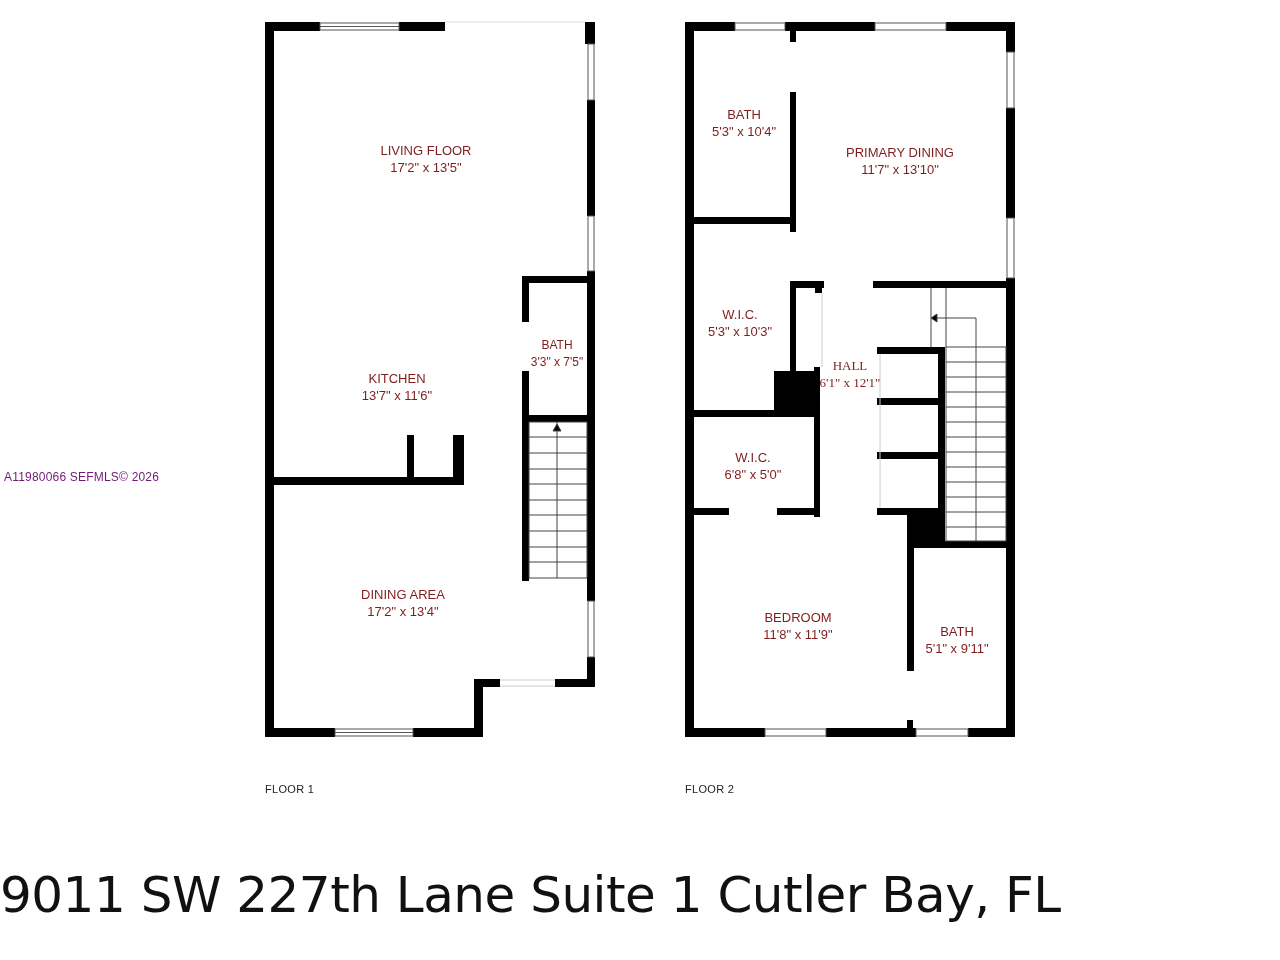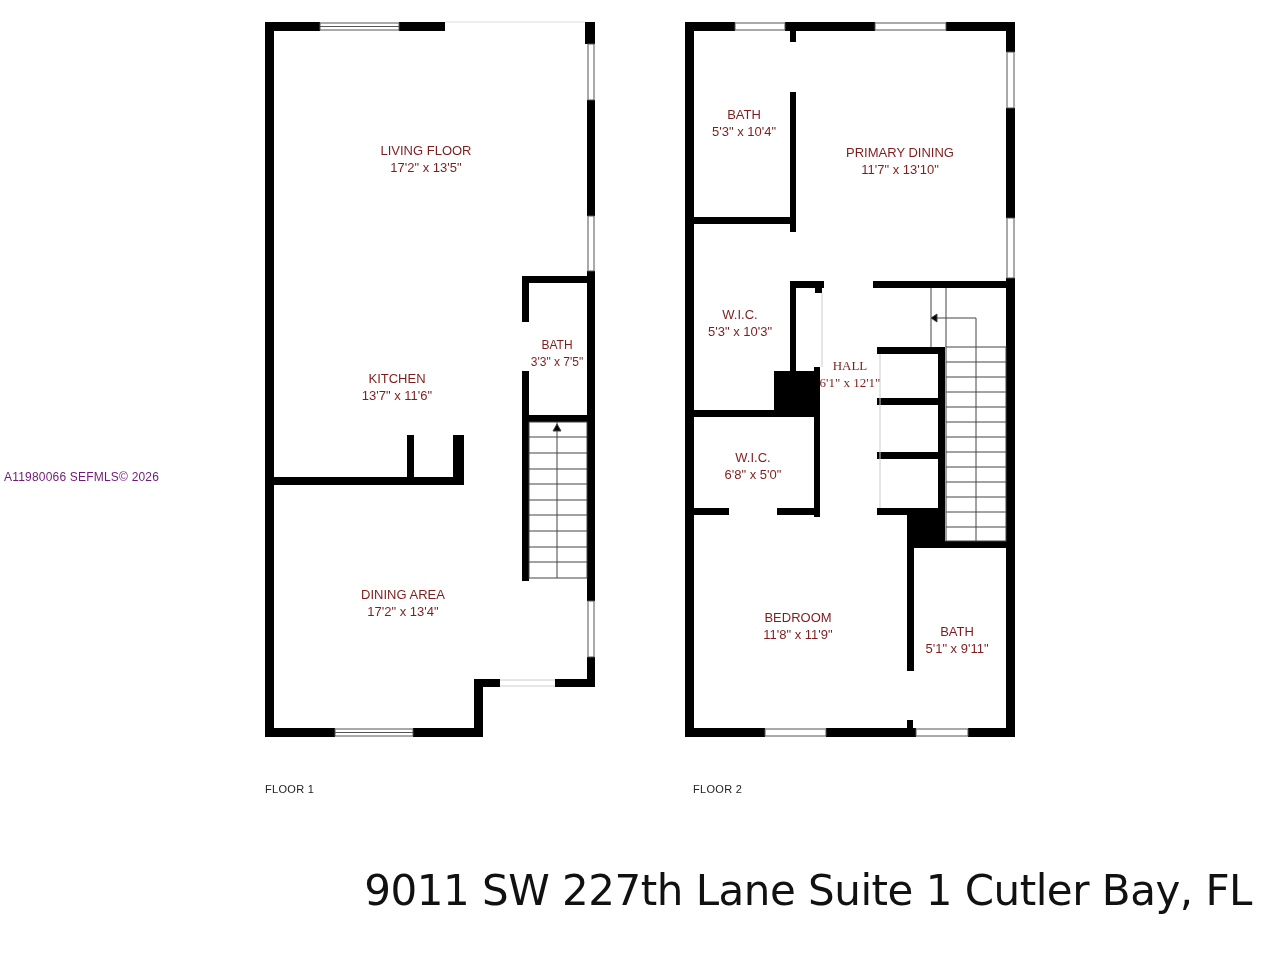--- a/index.html
+++ b/index.html
@@ -1,21 +1,21 @@
 <!DOCTYPE html>
 <html><head>
 <meta charset="utf-8">
 <style>
   html, body { margin:0; padding:0; background:#ffffff; }
   body { width:1280px; height:960px; position:relative; overflow:hidden; font-family:"Liberation Sans", sans-serif; color:#222; }
   .plan { position:absolute; left:0; top:0; }
   .label { position:absolute; text-align:center; font-size:13px; line-height:17px; color:#7f1d1d; white-space:nowrap; transform:translateX(-50%); }
   .floor-label { position:absolute; font-size:11px; color:#222; letter-spacing:0.3px; }
   .watermark { position:absolute; left:4px; top:470px; font-size:12px; color:#701a75; letter-spacing:0.2px; }
-  .address { position:absolute; left:0; width:1252px; top:866px; text-align:right; font-size:42px; color:#111; font-family:"DejaVu Sans", sans-serif; letter-spacing:-0.5px; }
+  .address { position:absolute; left:0; width:1252px; top:866px; text-align:left; font-size:50px; color:#111; font-family:"DejaVu Sans", sans-serif; letter-spacing:-0.5px; }
 </style>
 </head>
 <body>
 
 <svg class="plan" width="1280" height="960" viewBox="0 0 1280 960">
   <g fill="#000">
 
     <rect x="265" y="22" width="9" height="714"></rect>
     <rect x="265" y="22" width="55" height="9"></rect>
     <rect x="399" y="22" width="46" height="9"></rect>
@@ -180,17 +180,17 @@
 <div class="label" style="left:798px; top:609px;">
   <div>BEDROOM</div>
   <div>11'8" x 11'9"</div>
 </div>
 <div class="label" style="left:957px; top:623px;">
   <div>BATH</div>
   <div>5'1" x 9'11"</div>
 </div>
 
 <div class="floor-label" style="left:265px; top:783px;">FLOOR 1</div>
-<div class="floor-label" style="left:685px; top:783px;margin-left:8px;">FLOOR 2</div>
+<div class="floor-label" style="left:685px; top:783px;">FLOOR 2</div>
 
 <div class="watermark">A11980066  SEFMLS© 2026</div>
 
 <div class="address">9011 SW 227th Lane Suite 1 Cutler Bay, FL</div>
 
 </body></html>

